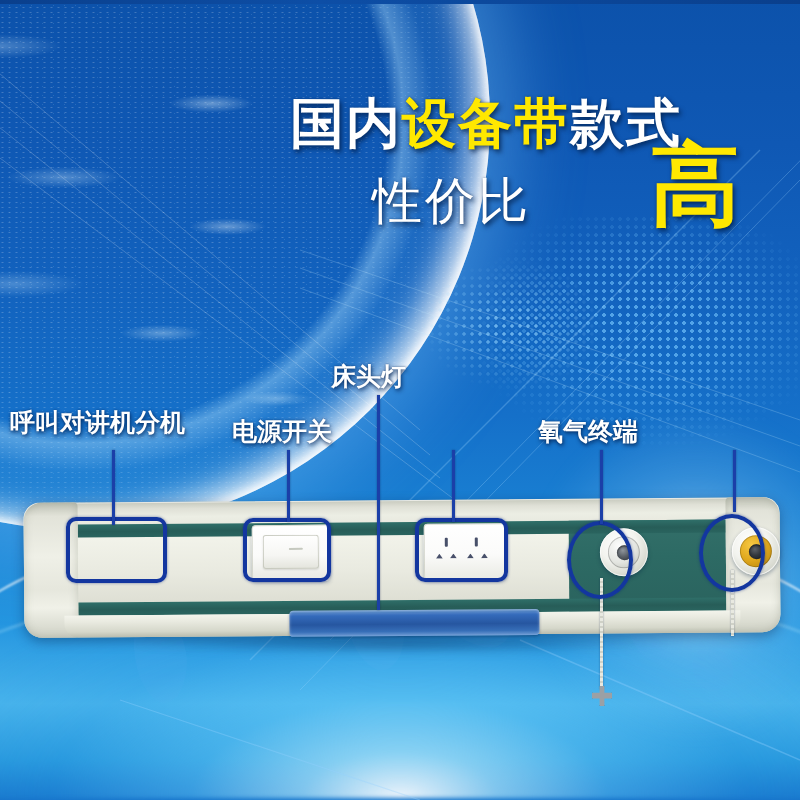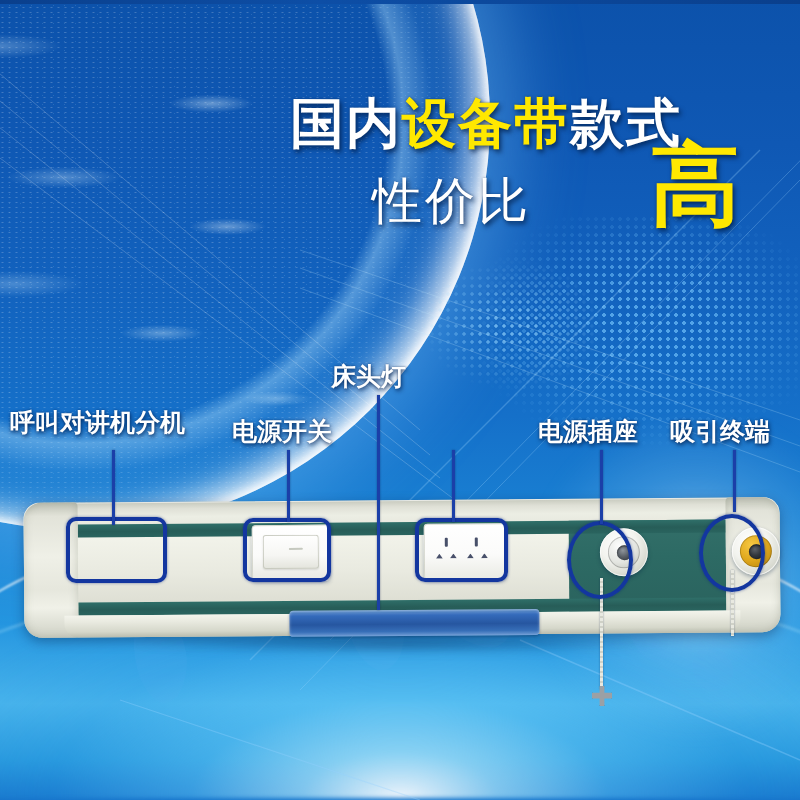--- a/index.html
+++ b/index.html
@@ -406,22 +406,21 @@
   <div class="leader" style="left:287px; top:450px; height:72px;"></div>
   <div class="leader" style="left:377px; top:395px; height:215px;"></div>
   <div class="leader" style="left:452px; top:450px; height:72px;"></div>
   <div class="leader" style="left:600px; top:450px; height:74px;"></div>
   <div class="leader" style="left:733px; top:450px; height:62px;"></div>
 
   <div class="callouts">
     <div class="callout-label" style="left:10px;  top:406px;">呼叫对讲机分机</div>
     <div class="callout-label" style="left:232px; top:415px;">电源开关</div>
     <div class="callout-label" style="left:331px; top:360px;">床头灯</div>
-    <div class="callout-label" style="left:538px; top:415px;">电源插座</div>
-    <div class="callout-label" style="left:670px; top:415px;">吸引终端</div>
+    <div class="callout-label" style="left:538px; top:415px;">氧气终端</div>
   </div>
 
   <div class="unit-shadow"></div>
 
   <div class="unit">
     <div class="unit-body"></div>
     <div class="face"></div>
     <div class="teal-field"></div>
     <div class="stripe top"></div>
     <div class="stripe bot"></div>

